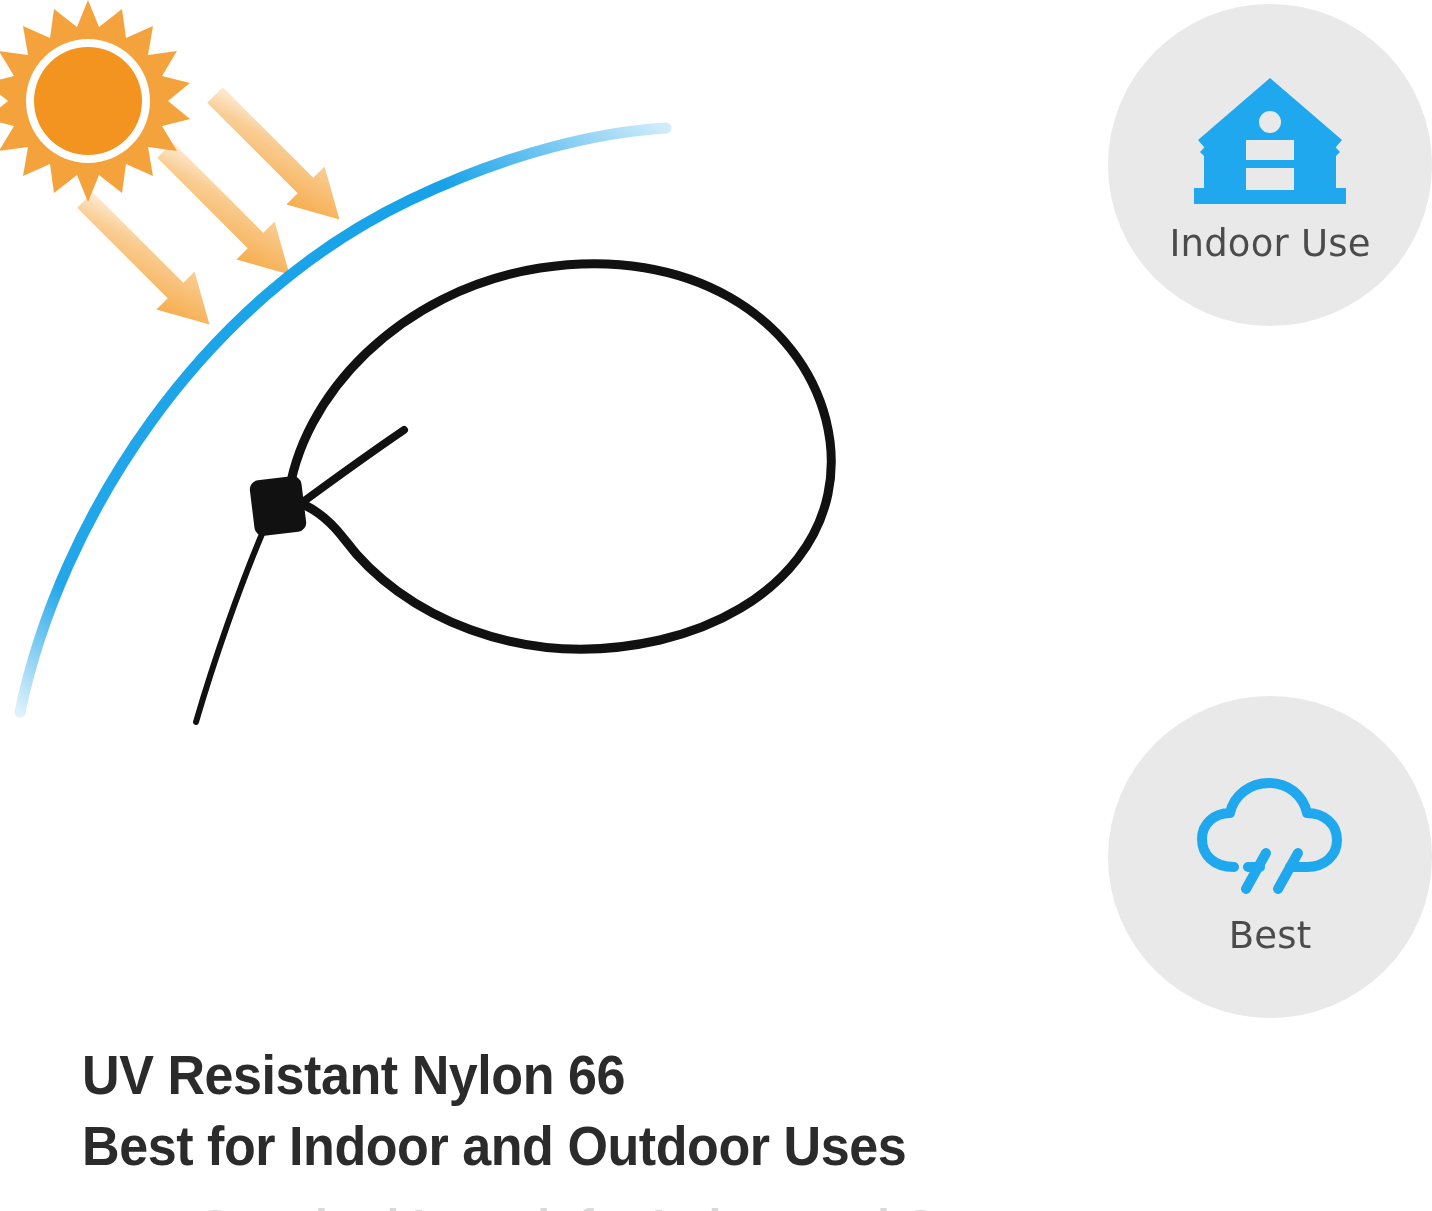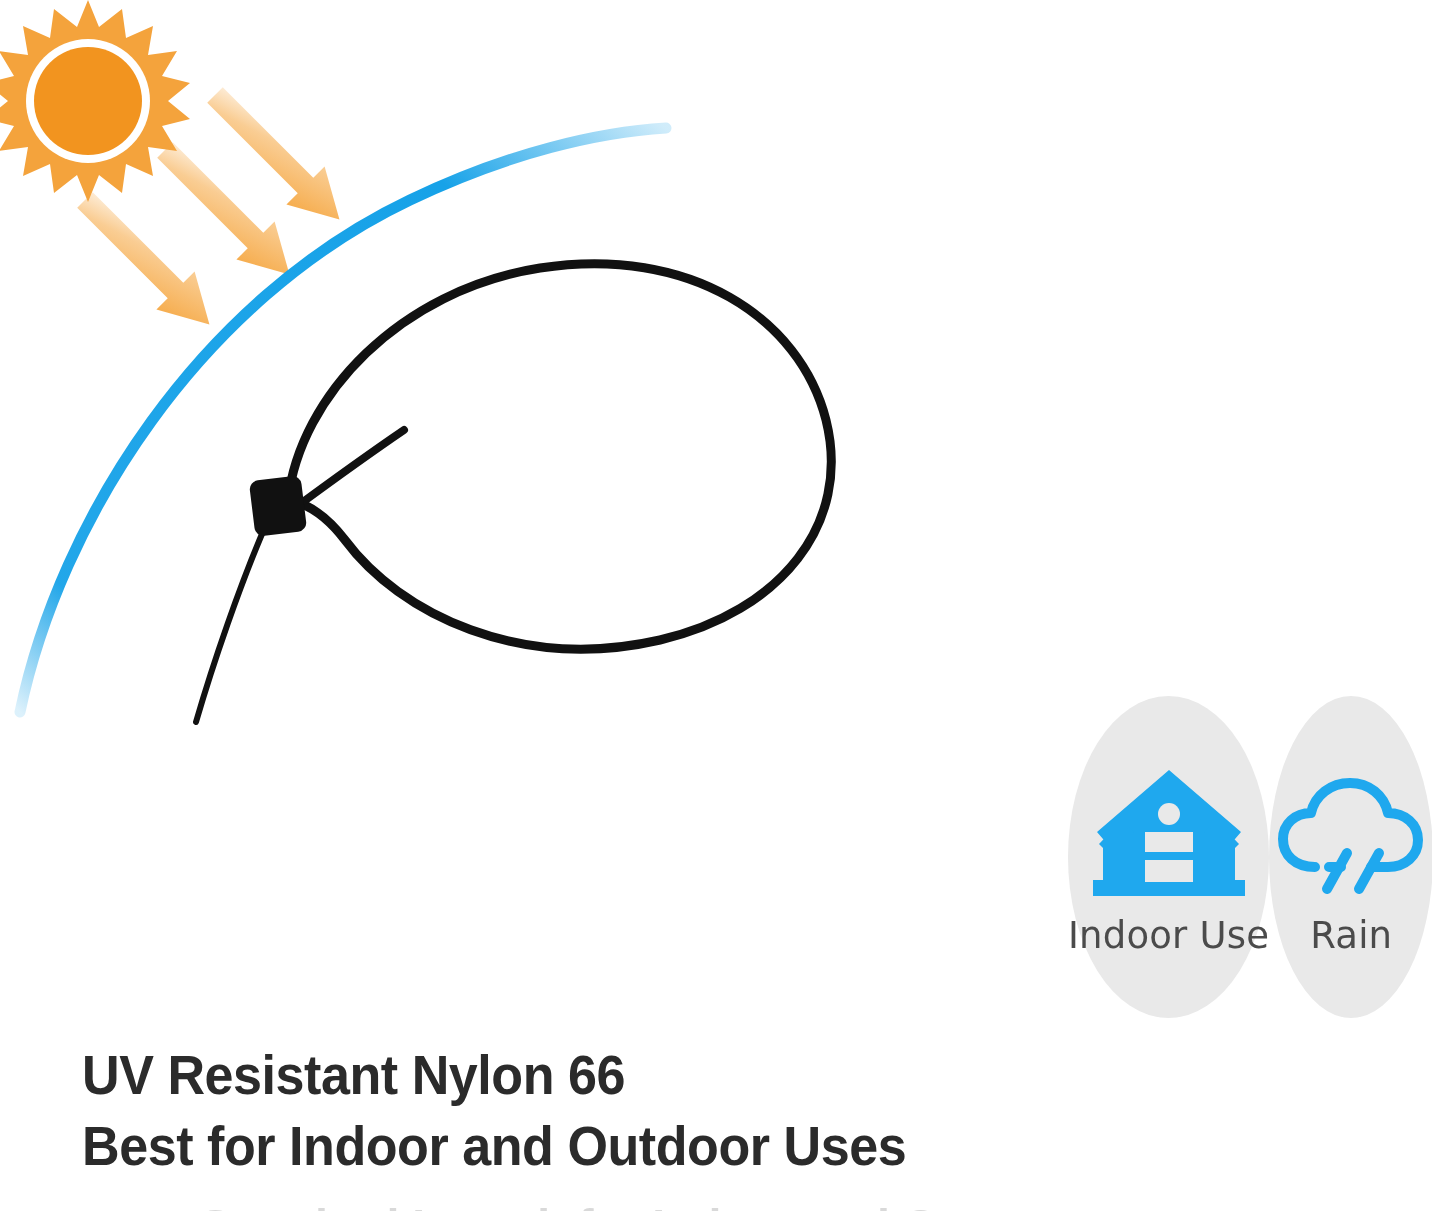--- a/index.html
+++ b/index.html
@@ -22,26 +22,26 @@
     position: absolute;
     left: 0; top: 0;
     width: 1060px;
     height: 980px;
   }
   #illustration svg { display: block; width: 100%; height: 100%; }
 
   
   #badge-column {
     position: absolute;
-    left: 1068px;
+    left: 1108px;
     top: 4px;
     width: 324px;
     height: 1014px;
     display: flex;
-    flex-direction: row;
+    flex-direction: column;
     justify-content: space-between;
     align-items: flex-end;
   }
   .badge {
     width: 324px;
     height: 322px;
     border-radius: 50%;
     background: #e9e9e9;
     display: flex;
     flex-direction: column;
@@ -222,21 +222,21 @@
                    C 98 10 113 22 117 40
                    C 134 40 147 51 147 67
                    C 147 83 134 94 117 94
                    L 100 94
                    M 70 94 L 58 94" fill="none" stroke="#1FA8EE" stroke-width="10" stroke-linecap="round" stroke-linejoin="round"></path>
 
           <line x1="76" y1="80" x2="56" y2="116" stroke="#1FA8EE" stroke-width="10" stroke-linecap="round"></line>
           <line x1="108" y1="80" x2="88" y2="116" stroke="#1FA8EE" stroke-width="10" stroke-linecap="round"></line>
         </svg>
       </div>
-      <div class="badge-label">Rain</div>
+      <div class="badge-label">Best</div>
     </div>
 
 
   </div>
 
   <div id="headline">
     <div class="headline-line">UV Resistant Nylon 66</div>
     <div class="headline-line">Best for Indoor and Outdoor Uses</div>
   </div>
 

